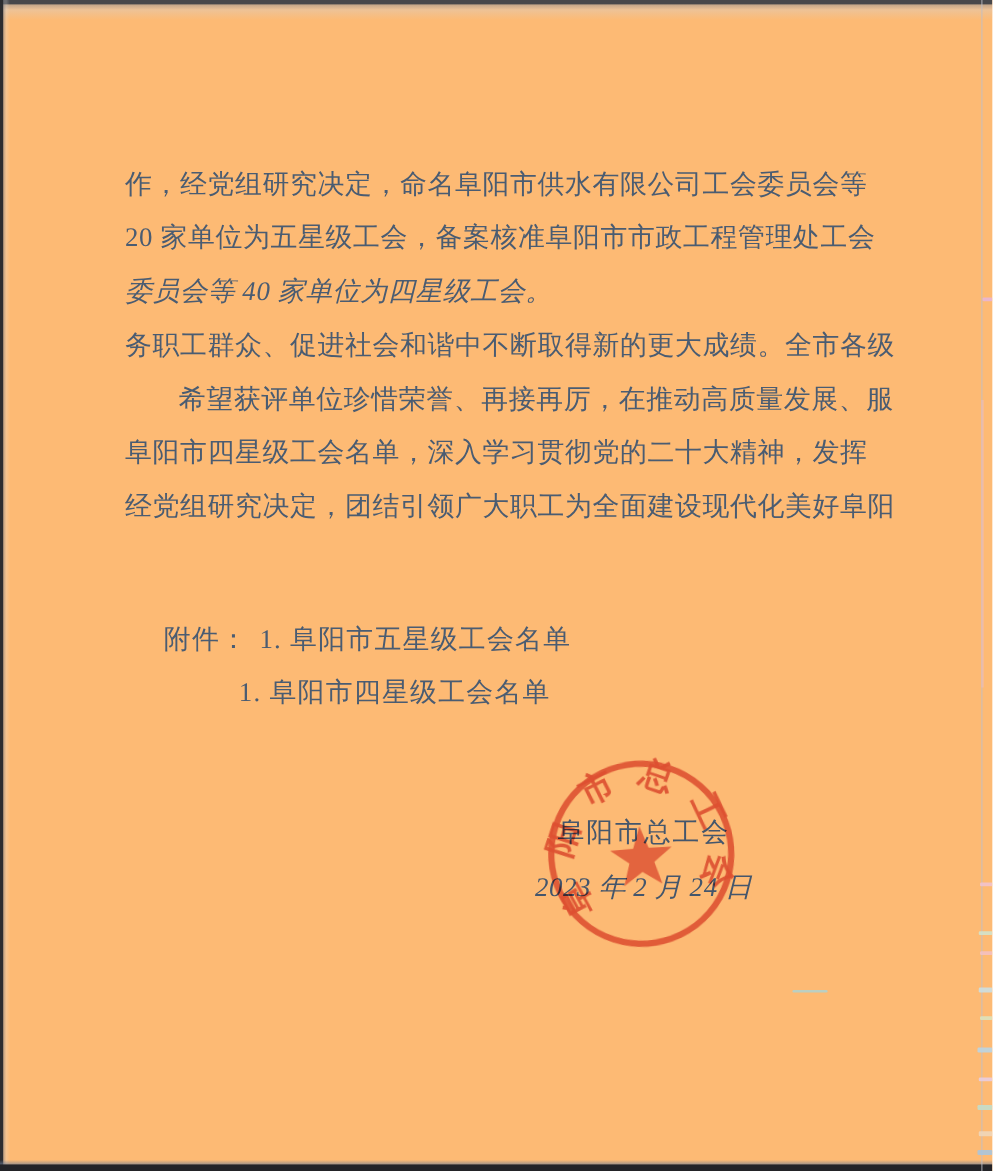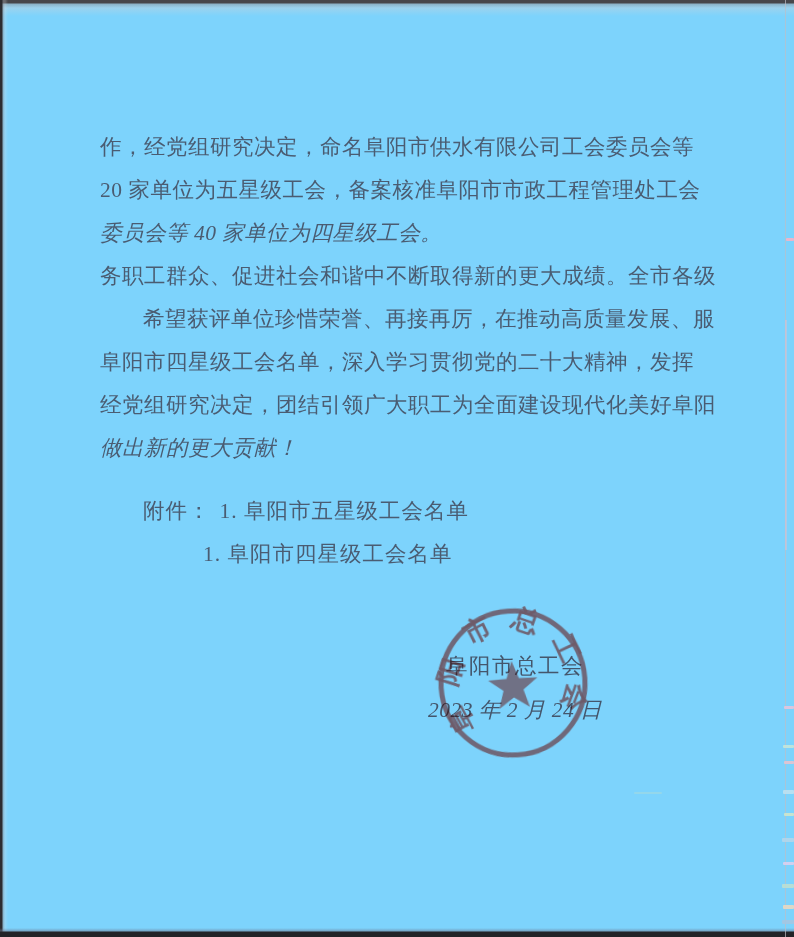--- a/index.html
+++ b/index.html
@@ -1,19 +1,19 @@
 <!DOCTYPE html>
 <html><head>
 <meta charset="utf-8">
 <style>
   html,body{margin:0;padding:0;background:#ffffff;}
   .page{
     position:relative;
     width:794px;height:937px;
-    background:#7dd3fc;
+    background:#fdba74;
     overflow:hidden;
     font-family:"Liberation Serif","DejaVu Serif",serif;
   }
   
   .edge-top{position:absolute;top:0;left:0;width:794px;height:16px;
     background:linear-gradient(to bottom,#47474b 0px,#47474b 3px,rgba(150,150,155,.55) 4px,rgba(210,210,214,.35) 8px,rgba(240,240,242,0) 16px);}
   .edge-left{position:absolute;top:0;left:0;width:8px;height:937px;
     background:linear-gradient(to right,#2c2c30 0px,#2c2c30 2px,rgba(140,140,146,.5) 3px,rgba(220,220,224,.25) 5px,rgba(240,240,242,0) 8px);}
   .edge-bottom{position:absolute;bottom:0;left:0;width:794px;height:9px;
     background:linear-gradient(to top,#232327 0px,#232327 5px,rgba(110,125,150,.55) 6px,rgba(230,232,236,0) 9px);}
@@ -25,21 +25,21 @@
   .body-text{
     position:absolute;left:100px;top:126px;width:582px;
     color:#4a5c72;font-size:21.5px;letter-spacing:.5px;
   }
   .ln{height:43px;line-height:43px;white-space:nowrap;
     text-align:justify;text-align-last:justify;text-justify:inter-character;}
   .ln-end{text-align-last:left;font-style:italic;}
   .ln-indent{text-indent:43px;}
 
   .attachments{
-    position:absolute;left:143px;top:490px;
+    position:absolute;left:131px;top:490px;
     color:#4a5c72;font-size:21.5px;letter-spacing:1px;
   }
   .att-line{height:43px;line-height:43px;white-space:nowrap;}
   .att-line2{padding-left:60px;}
   .att-gap{display:inline-block;width:9px;}
 
   .sig-org{
     position:absolute;left:420px;top:652px;width:190px;
     text-align:center;color:#44566c;font-size:21.5px;letter-spacing:1.5px;
     line-height:28px;white-space:nowrap;
@@ -68,21 +68,20 @@
 <div class="page">
 
   <div class="body-text">
     <div class="ln">作，经党组研究决定，命名阜阳市供水有限公司工会委员会等</div>
     <div class="ln">20 家单位为五星级工会，备案核准阜阳市市政工程管理处工会</div>
     <div class="ln ln-end">委员会等 40 家单位为四星级工会。</div>
     <div class="ln">务职工群众、促进社会和谐中不断取得新的更大成绩。全市各级</div>
     <div class="ln ln-indent">希望获评单位珍惜荣誉、再接再厉，在推动高质量发展、服</div>
     <div class="ln">阜阳市四星级工会名单，深入学习贯彻党的二十大精神，发挥</div>
     <div class="ln">经党组研究决定，团结引领广大职工为全面建设现代化美好阜阳</div>
-    <div class="ln ln-end">做出新的更大贡献！</div>
   </div>
 
   <div class="attachments">
     <div class="att-line">
       <span>附件：</span><span class="att-gap"></span><span>1. 阜阳市五星级工会名单</span>
     </div>
     <div class="att-line att-line2">
       <span>1. 阜阳市四星级工会名单</span>
     </div>
   </div>

